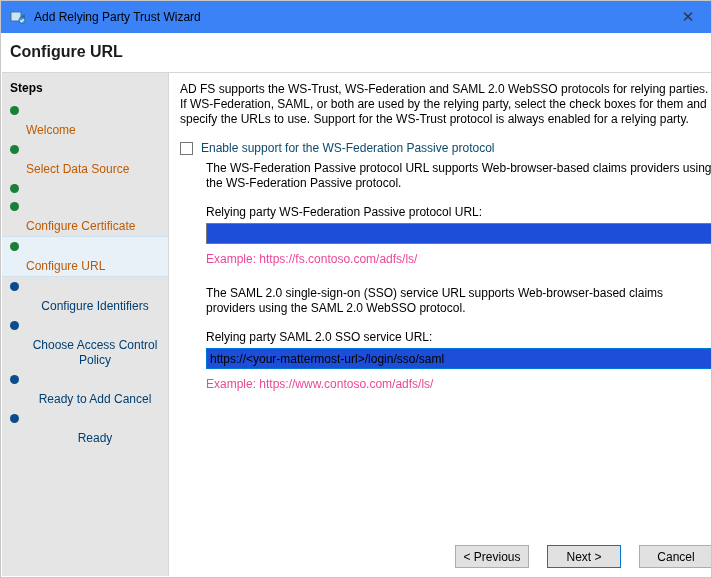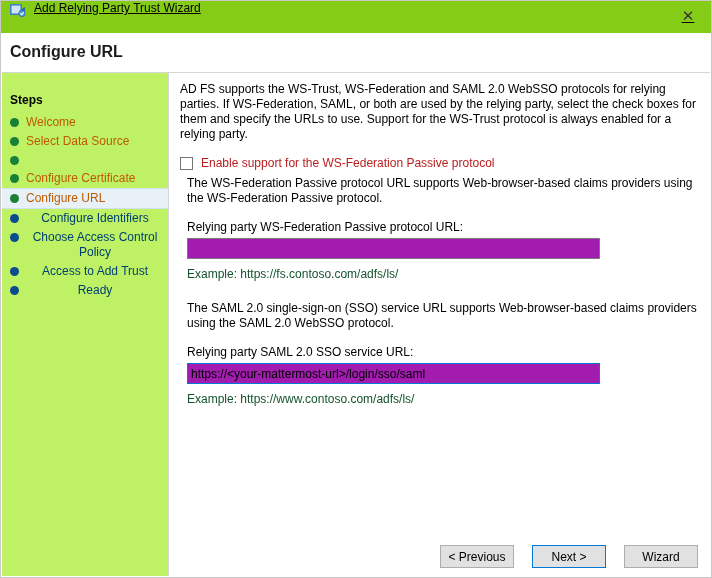--- a/index.html
+++ b/index.html
@@ -21,24 +21,24 @@
     height: 578px;
     background: #ffffff;
     box-sizing: border-box;
     border: 1px solid #c8c8c8;
     overflow: hidden;
   }
   
   .titlebar {
     height: 32px;
     display: flex;
-    background: #84cc16;
+    align-items: center;
+    background: #3b82f6;
     padding-left: 8px;
     box-sizing: border-box;
-    text-decoration: underline;
   }
   .title-icon {
     width: 18px;
     height: 18px;
     margin-right: 7px;
     flex: 0 0 auto;
     position: relative;
   }
   .title-text {
     font-size: 12px;
@@ -83,22 +83,22 @@
     bottom: 1px;
     display: flex;
     background: #ffffff;
   }
   .steps-pane {
     width: 167px;
     flex: 0 0 167px;
     border-top: 1px solid #d6d6d6;
     border-right: 1px solid #d6d6d6;
     box-sizing: border-box;
-    background: #bef264;
-    padding-top: 18px;
+    background: #e5e5e5;
+    padding-top: 6px;
   }
   .steps-title {
     font-weight: bold;
     font-size: 12px;
     padding: 2px 0 6px 8px;
     color: #000;
   }
   .step {
     display: flex;
     align-items: flex-start;
@@ -117,21 +117,21 @@
   .step-bullet {
     width: 9px;
     height: 9px;
     border-radius: 50%;
     margin-right: 7px;
     margin-top: 3px;
     flex: 0 0 auto;
     background: #1a7f37;
   }
   .step-bullet.blue { background: #0b4c8c; }
-  .step-label { flex: 1 1 auto; }
+  .step-label { flex: 1 1 auto; margin-top: 20px; }
   .step.done .step-label { color: #bf5a00; }
   .step.current .step-label { color: #bf5a00; }
   .step.future .step-label { color: #003f73; text-align: center; }
 
   
   .content-pane {
     flex: 1 1 auto;
     border-top: 1px solid #d6d6d6;
     box-sizing: border-box;
     position: relative;
@@ -166,55 +166,55 @@
     top: 0px;
     width: 3px;
     height: 8px;
     border: solid #000;
     border-width: 0 2px 2px 0;
     transform: rotate(42deg);
   }
   .check-label {
     font-size: 12px;
     line-height: 14px;
-    color: #b91c1c;
+    color: #0c4a6e;
   }
   .indent {
-    margin-left: 7px;
+    margin-left: 26px;
   }
   .desc-text {
     font-size: 12px;
     line-height: 15px;
     color: #000;
     margin-bottom: 14px;
   }
   .field-label {
     font-size: 12px;
     color: #000;
     margin-bottom: 4px;
   }
   .text-input {
     display: block;
-    width: 413px;
+    width: 507px;
     height: 21px;
     box-sizing: border-box;
     border: 1px solid #7a7a7a;
-    background: #a21caf;
+    background: #1d4ed8;
     font-family: "Liberation Sans", sans-serif;
     font-size: 12px;
     color: #000;
     padding: 2px 3px;
     outline: none;
   }
   .text-input.focused {
     border: 1px solid #0078d7;
   }
   .example-text {
     font-size: 12px;
-    color: #14532d;
+    color: #ec4899;
     margin-top: 8px;
   }
   .block-gap { height: 20px; }
 
   
   .footer {
     position: absolute;
     right: 12px;
     bottom: 8px;
     display: flex;
@@ -293,21 +293,21 @@
       <div class="step future">
         <span class="step-bullet blue"></span>
         <span class="step-label">Configure Identifiers</span>
       </div>
       <div class="step future">
         <span class="step-bullet blue"></span>
         <span class="step-label">Choose Access Control Policy</span>
       </div>
       <div class="step future">
         <span class="step-bullet blue"></span>
-        <span class="step-label">Access to Add Trust</span>
+        <span class="step-label">Ready to Add Cancel</span>
       </div>
       <div class="step future">
         <span class="step-bullet blue"></span>
         <span class="step-label">Ready</span>
       </div>
     </div>
 
     <div class="content-pane">
 
       <div class="intro-text">AD FS supports the WS-Trust, WS-Federation and SAML 2.0 WebSSO protocols for relying parties.  If WS-Federation, SAML, or both are used by the relying party, select the check boxes for them and specify the URLs to use.  Support for the WS-Trust protocol is always enabled for a relying party.</div>
@@ -328,18 +328,18 @@
       <div class="indent">
         <div class="desc-text">The SAML 2.0 single-sign-on (SSO) service URL supports Web-browser-based claims providers using the SAML 2.0 WebSSO protocol.</div>
         <div class="field-label">Relying party SAML 2.0 SSO service URL:</div>
         <input class="text-input focused" type="text" value="https://&lt;your-mattermost-url&gt;/login/sso/saml" style="">
         <div class="example-text">Example: https://www.contoso.com/adfs/ls/</div>
       </div>
 
       <div class="footer">
         <div class="btn">&lt; Previous</div>
         <div class="btn default">Next &gt;</div>
-        <div class="btn">Wizard</div>
+        <div class="btn">Cancel</div>
       </div>
 
     </div>
   </div>
 </div>
 
 </body></html>

